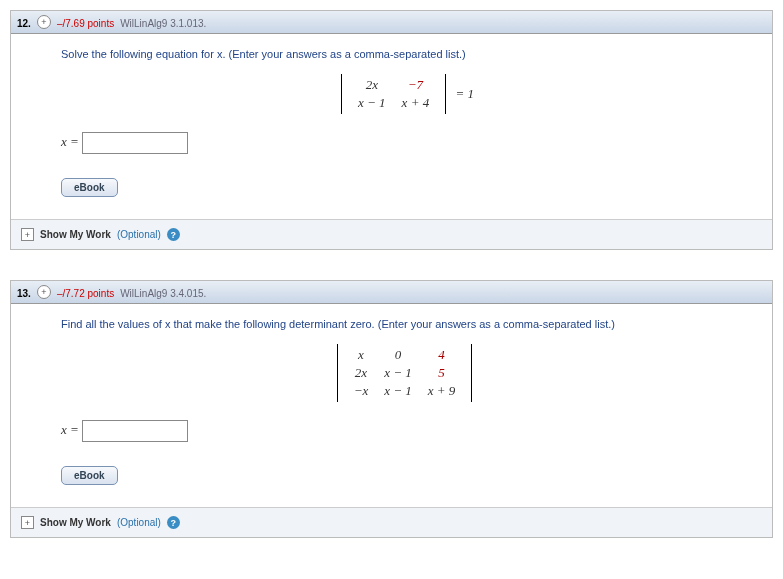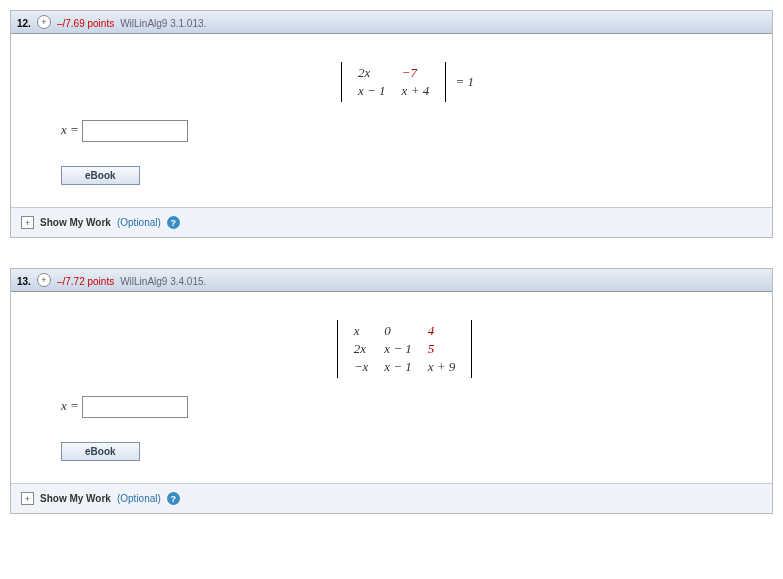--- a/index.html
+++ b/index.html
@@ -7,44 +7,45 @@
 .q-head{background:linear-gradient(#e8eef5,#c9d6e7);border-bottom:1px solid #999;padding:4px 6px;display:flex;align-items:flex-end;gap:6px;font-size:10px}
 .q-num{font-weight:bold}
 .expand-icon{display:inline-flex;width:12px;height:12px;border:1px solid #888;border-radius:50%;background:#fff;align-items:center;justify-content:center;font-size:9px;color:#555;cursor:pointer}
 .points{color:#c00;font-weight:normal}
 .src{color:#667}
 .q-body{padding:14px 18px 0 50px;font-size:11px;color:#333}
 .prompt{color:#248;margin-bottom:14px}
 .math-block{text-align:center;margin:14px 0;font-family:'Times New Roman',serif;font-size:13px;font-style:italic}
 .det{display:inline-block;border-left:1px solid #000;border-right:1px solid #000;padding:2px 8px;vertical-align:middle}
 .det table{border-collapse:collapse}
-.det td{padding:1px 8px;text-align:left;white-space:nowrap}
+.det td{padding:1px 8px;text-align:center;white-space:nowrap}
 .red{color:#a00}
 .eq-rhs{margin-left:6px;vertical-align:middle}
 .answer-row{margin:18px 0;font-style:italic;font-family:'Times New Roman',serif;font-size:13px}
 .answer-row input{width:100px;height:18px;border:1px solid #888;font-size:11px;vertical-align:middle}
-.ebook-btn{display:inline-block;background:linear-gradient(#f7f9fc,#d9e2ef);border:1px solid #7a93b3;border-radius:0;padding:3px 23px;font-size:10px;font-weight:bold;color:#345;cursor:pointer;margin:6px 10px 22px 0}
+.ebook-btn{display:inline-block;background:linear-gradient(#f7f9fc,#d9e2ef);border:1px solid #7a93b3;border-radius:5px;padding:3px 12px;font-size:10px;font-weight:bold;color:#345;cursor:pointer;margin:6px 10px 22px 0}
 .smw-bar{background:#f0f4f9;border-top:1px solid #ccc;padding:8px 10px;margin:0 -18px 0 -50px;display:flex;align-items:center;gap:6px}
 .smw-expand{display:inline-flex;width:11px;height:11px;border:1px solid #888;background:#fff;align-items:center;justify-content:center;font-size:9px;color:#555;cursor:pointer}
 .smw-label{font-weight:bold;font-size:10px}
 .smw-opt{color:#2a6fa8;font-size:10px}
 .help-icon{display:inline-flex;width:13px;height:13px;border-radius:50%;background:#3a8cc4;color:#fff;align-items:center;justify-content:center;font-size:9px;font-weight:bold;cursor:pointer}
 </style>
 </head>
 <body>
 
 <div id="root">
     <div class="question">
     <div class="q-head">
       <span class="q-num">12.</span>
       <span class="expand-icon">+</span>
       <span class="points">–/7.69 points</span>
       <span class="src">WilLinAlg9 3.1.013.</span>
     </div>
     <div class="q-body">
+      <div class="prompt">Solve the following equation for x. (Enter your answers as a comma-separated list.)</div>
       <div class="math-block">
         <span class="det"><table>
               <tbody>
                 <tr>
                   <td>2x</td>
                   <td class="red">−7</td>
                 </tr>
                 <tr>
                   <td>x − 1</td>
                   <td>x + 4</td>
@@ -67,20 +68,21 @@
     </div>
     </div>
     <div class="question">
     <div class="q-head">
       <span class="q-num">13.</span>
       <span class="expand-icon">+</span>
       <span class="points">–/7.72 points</span>
       <span class="src">WilLinAlg9 3.4.015.</span>
     </div>
     <div class="q-body">
+      <div class="prompt">Find all the values of x that make the following determinant zero. (Enter your answers as a comma-separated list.)</div>
       <div class="math-block">
         <span class="det"><table>
               <tbody>
                 <tr>
                   <td>x</td>
                   <td>0</td>
                   <td class="red">4</td>
                 </tr>
                 <tr>
                   <td>2x</td>

